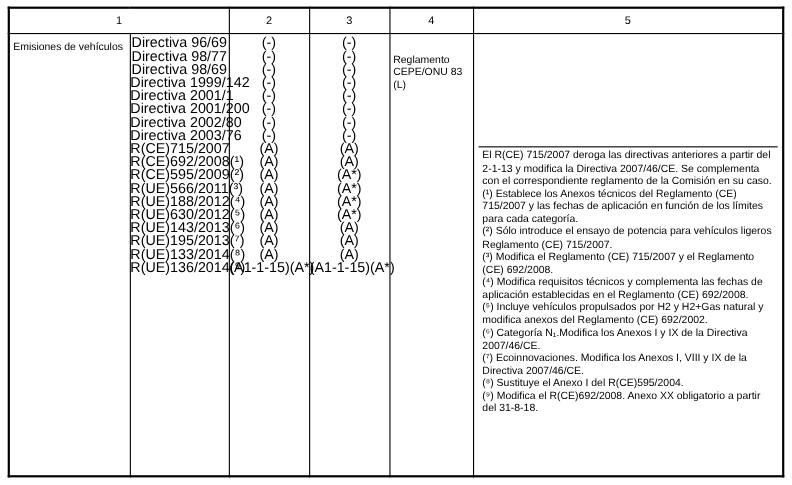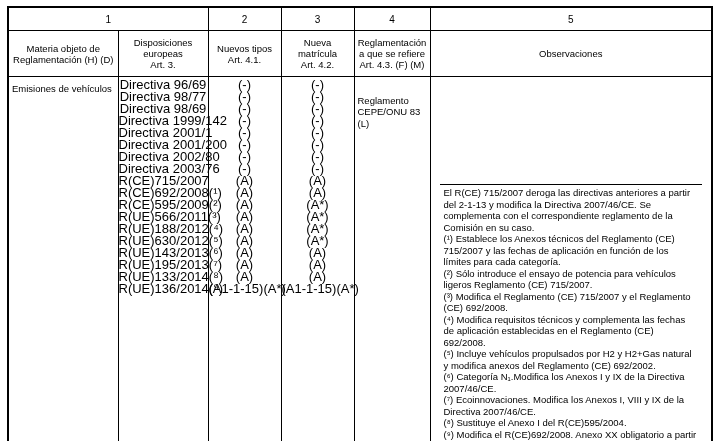--- a/index.html
+++ b/index.html
@@ -26,21 +26,21 @@
   .cell-materia { font-size: 9.5px; padding: 6px 3px; }
   .list { padding-top: 2px; }
   .list .line {
     height: 12px; line-height: 12px; font-size: 13px;
     text-align: center; white-space: nowrap;
   }
   .cell-regref {
     font-size: 9.5px; padding: 6px 3px; line-height: 11.5px;
     white-space: pre-line;
   }
-  .cell-obs { padding: 9px; }
+  .cell-obs { padding: 4px; }
   .obs-spacer { height: 98px; }
   .obs-content {
     border-top: 1px solid #000;
     padding: 2px 4px; font-size: 9.5px; line-height: 11.5px;
   }
   .obs-content .para { margin: 0; }
 </style>
 </head>
 <body>
 
@@ -56,35 +56,20 @@
 
   <tbody>
       <tr class="num-row">
     <td colspan="2">1</td>
     <td>2</td>
     <td>3</td>
     <td>4</td>
     <td>5</td>
   </tr>
 
-  <tr class="head-row">
-    <td>Materia objeto de
-Reglamentación (H) (D)</td>
-    <td>Disposiciones
-europeas
-Art. 3.</td>
-    <td>Nuevos tipos
-Art. 4.1.</td>
-    <td>Nueva matrícula
-Art. 4.2.</td>
-    <td>Reglamentación
-a que se refiere
-Art. 4.3. (F) (M)</td>
-    <td>Observaciones</td>
-  </tr>
 
   <tr class="body-row">
     <td class="cell-materia">
       <span>Emisiones de vehículos</span>
     </td>
     <td>
       <div class="list">
             <div class="line">Directiva 96/69</div>
             <div class="line">Directiva 98/77</div>
             <div class="line">Directiva 98/69</div>

